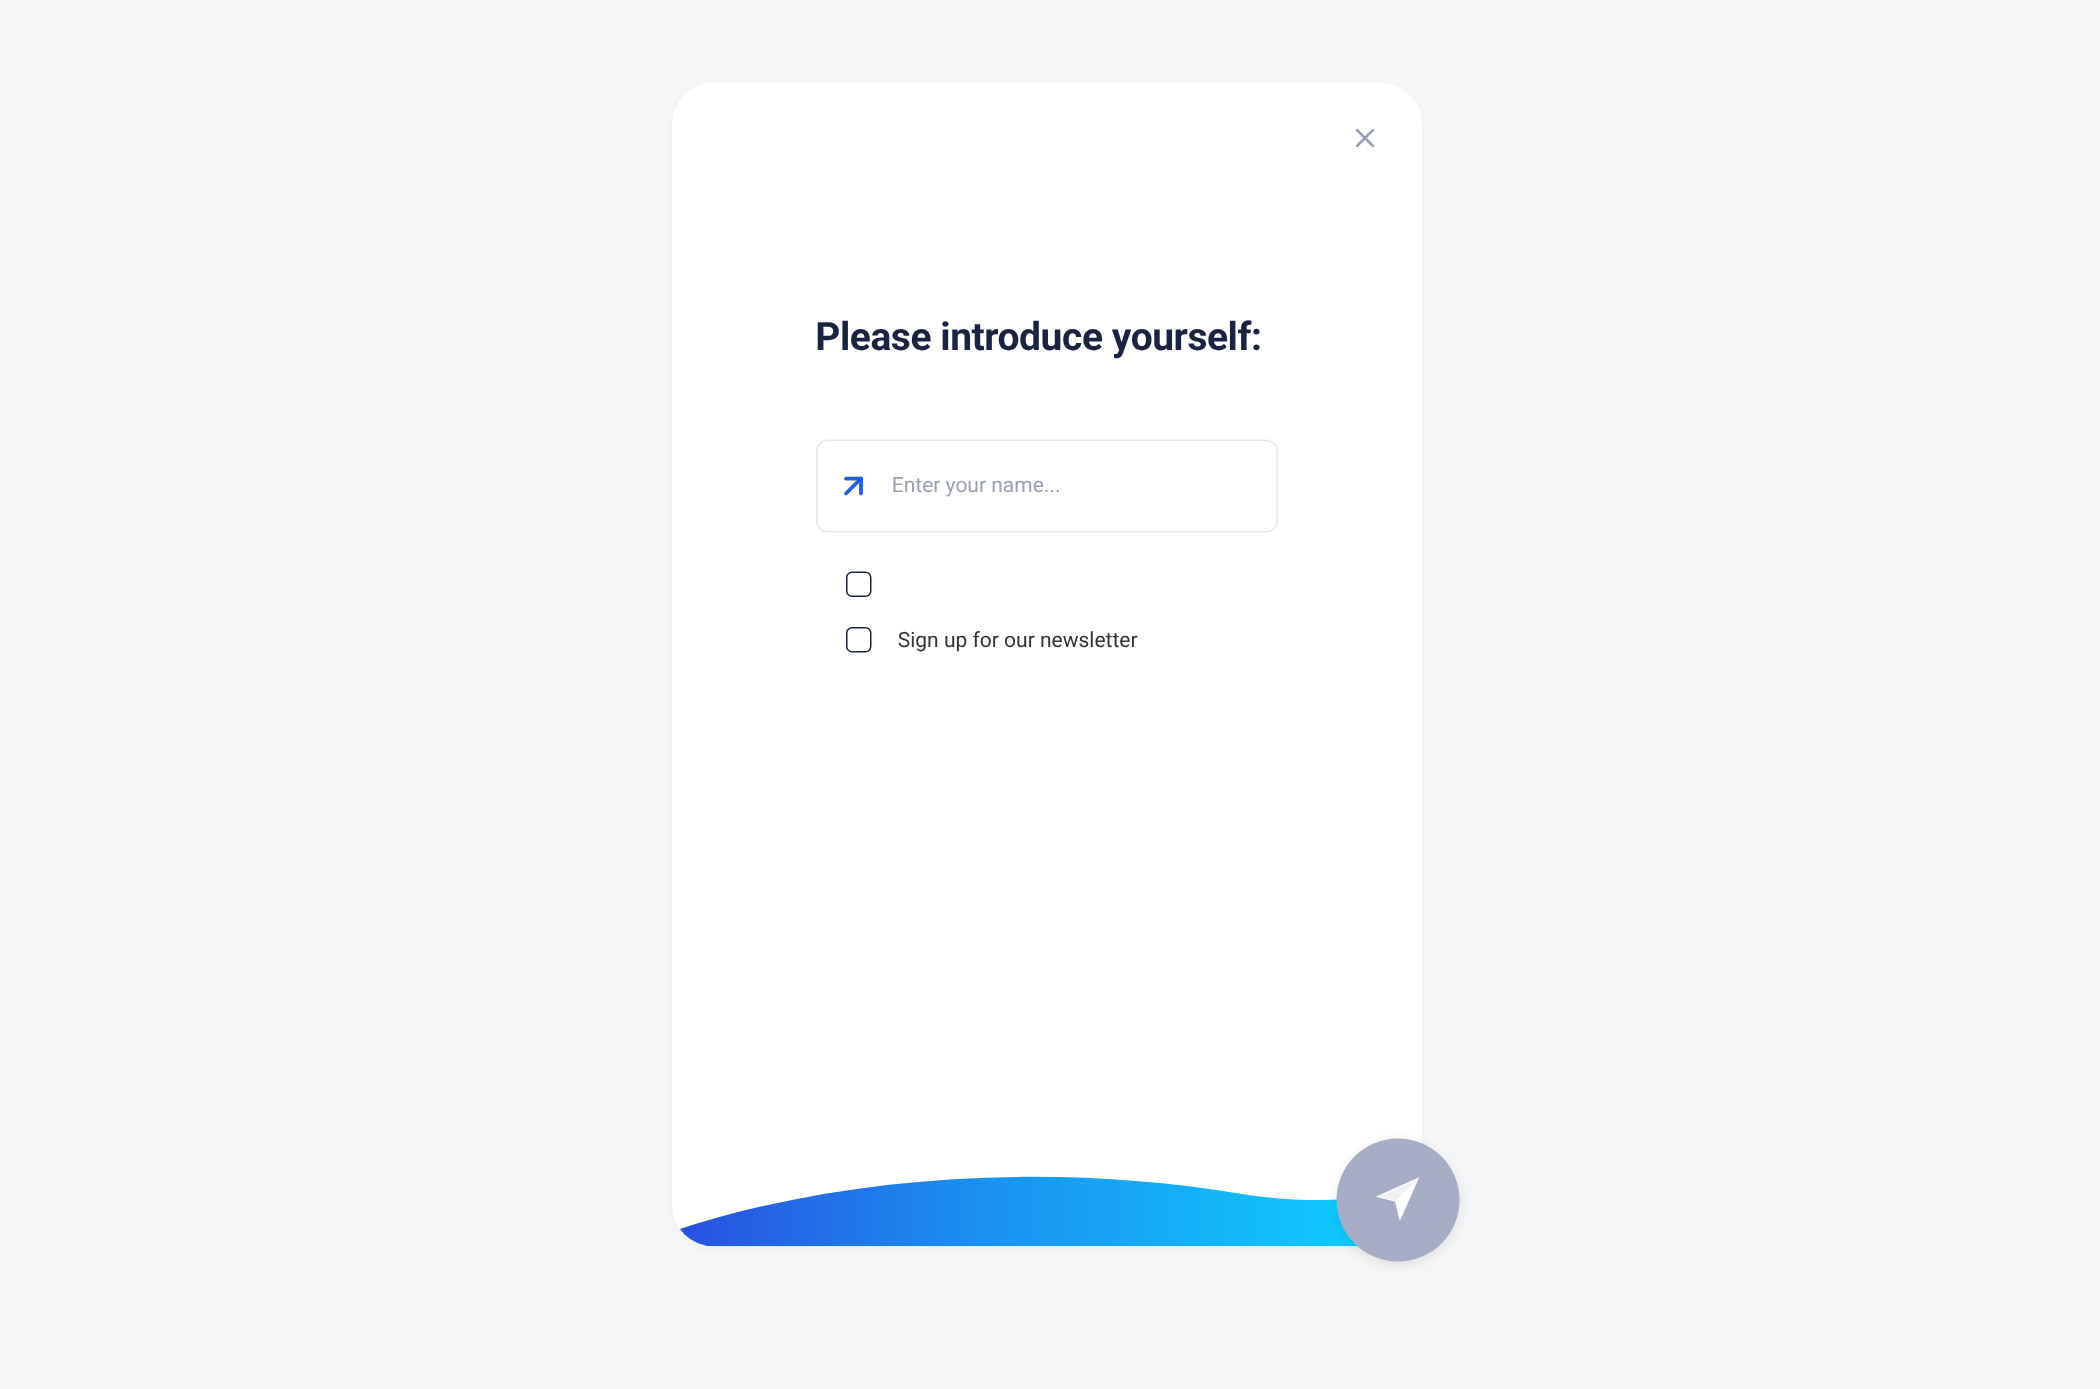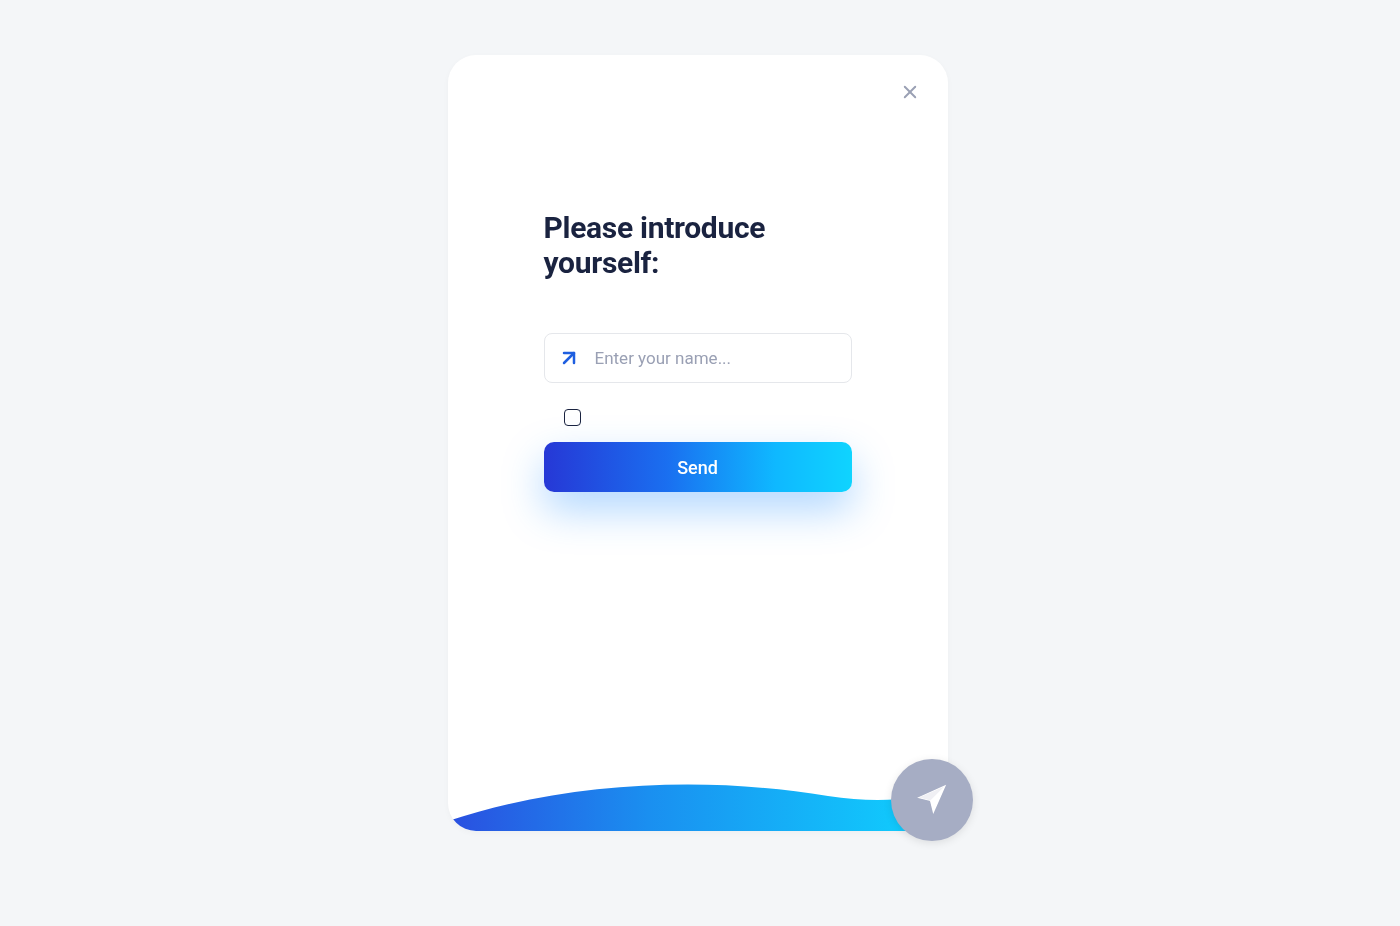--- a/index.html
+++ b/index.html
@@ -52,21 +52,21 @@
     .close-btn svg {
       width: 18px;
       height: 18px;
     }
 
     .modal-content {
       padding: 155px 96px 0 96px;
     }
 
     .heading {
-      font-size: 30px;
+      font-size: 26px;
       font-weight: 700;
       color: #1a2340;
       margin-bottom: 53px;
       letter-spacing: -0.3px;
     }
 
     .input-group {
       margin-bottom: 13px;
     }
 
@@ -86,25 +86,25 @@
       justify-content: center;
     }
 
     .field-icon svg {
       width: 20px;
       height: 20px;
     }
 
     .text-input {
       width: 100%;
-      height: 50px;
+      height: 62px;
       border: 1px solid #e5e7eb;
       border-radius: 8px;
       padding: 0 16px 0 50px;
-      font-size: 17px;
+      font-size: 14px;
       color: #15803d;
       outline: none;
       font-family: inherit;
     }
 
     .text-input::placeholder {
       color: #9aa0b4;
     }
 
     .checkbox-row {
@@ -208,24 +208,25 @@
           <input type="text" class="text-input" placeholder="Enter your name..." style="">
         </div>
       </div>
 
 
 
       <div class="checkbox-row">
         <div class="checkbox"></div>
       </div>
 
-
-      <button class="send-btn">
-        <span>Send</span>
-      </button>
+      <div class="checkbox-row with-label">
+        <div class="checkbox"></div>
+        <span class="checkbox-label">Sign up for our newsletter</span>
+      </div>
+
     </div>
 
     <svg class="wave" viewBox="0 0 500 60" preserveAspectRatio="none">
       <defs>
         <linearGradient id="wavegrad" x1="0%" y1="0%" x2="100%" y2="0%">
           <stop offset="0%" stop-color="#2a4fe0"></stop>
           <stop offset="40%" stop-color="#1a8ff0"></stop>
           <stop offset="100%" stop-color="#0fd4ff"></stop>
         </linearGradient>
       </defs>

